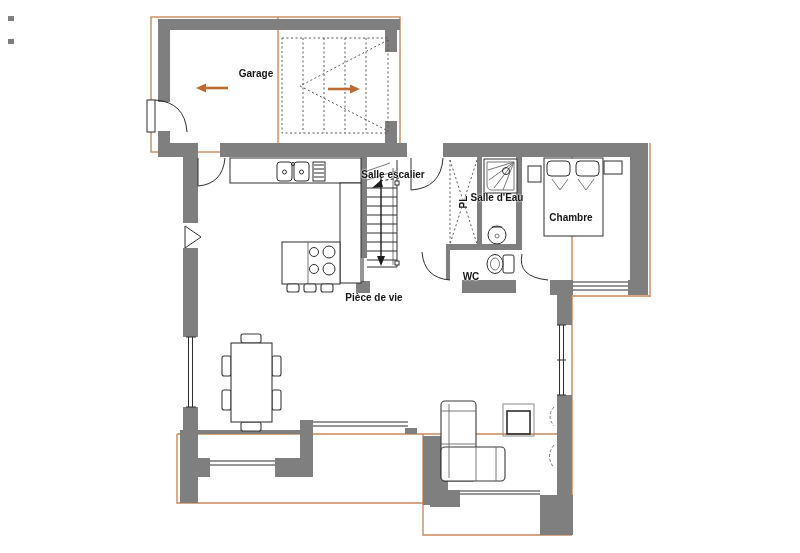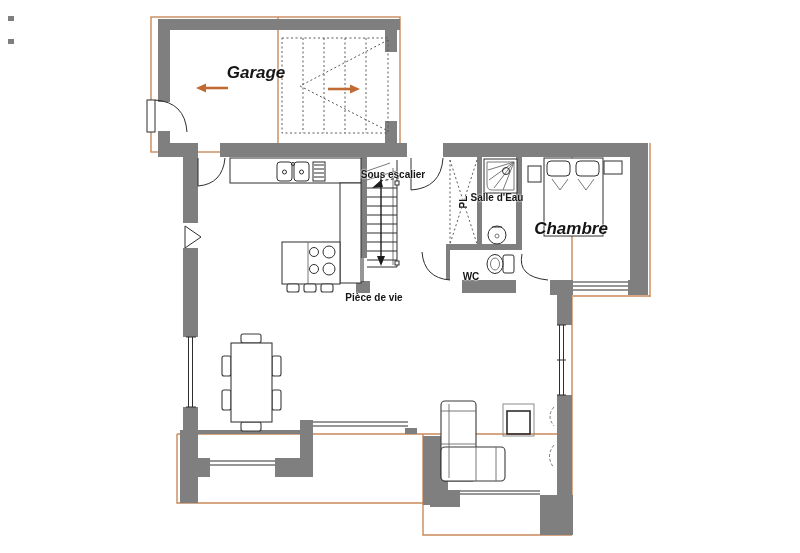--- a/index.html
+++ b/index.html
@@ -10,21 +10,21 @@
   .ln{stroke:var(--ink,#2e2e2e);stroke-width:1;fill:none;}
   .lnw{stroke:var(--ink,#2e2e2e);stroke-width:1;fill:#ffffff;}
   .furn{stroke:#3a3a3a;stroke-width:1.1;fill:#ffffff;}
   .thin{stroke:#6a6a6a;stroke-width:0.9;fill:none;}
   .dot{stroke:var(--dotted,#5a5a5a);stroke-width:1;fill:none;stroke-dasharray:2 2.5;}
   .orange{stroke:var(--overlay,#c9895a);stroke-width:1.4;fill:none;}
   .aline{stroke:var(--arrow,#bf6b33);stroke-width:2.6;fill:none;}
   .ahead{fill:var(--arrow,#bf6b33);stroke:none;}
   .label{position:absolute;transform:translate(-50%,-50%);font-weight:bold;color:#151515;
          white-space:nowrap;text-shadow:0 0 2px #fff,0 0 2px #fff;}
-  .lbl-11{font-size:17px;font-style:italic;}
+  .lbl-11{font-size:10px;}
   .lbl-10{font-size:10px;}
   .lbl-rot{transform:translate(-50%,-50%) rotate(-90deg);}
 </style>
 </head>
 <body>
 
 <div class="stage">
 
 <svg width="800" height="553" viewBox="0 0 800 553">
 
@@ -282,20 +282,20 @@
       <polygon points="206,83.5 206,92.5 196,88" class="ahead"></polygon>
     </g>
     <g>
       <line x1="328" y1="89" x2="350" y2="89" class="aline"></line>
       <polygon points="350,84.5 350,93.5 360,89" class="ahead"></polygon>
     </g>
   </g>
 </svg>
 
 <div class="label lbl-11" style="left:256px;top:73px">Garage</div>
-<div class="label lbl-10" style="left:393px;top:174px">Sous escalier</div>
+<div class="label lbl-10" style="left:393px;top:174px">Salle escalier</div>
 <div class="label lbl-10" style="left:497px;top:197px">Salle d'Eau</div>
 <div class="label lbl-10 lbl-rot" style="left:463px;top:202px">PL</div>
 <div class="label lbl-10" style="left:471px;top:276px">WC</div>
-<div class="label lbl-11" style="left:571px;top:229px">Chambre</div>
+<div class="label lbl-11" style="left:571px;top:217px">Chambre</div>
 <div class="label lbl-10" style="left:374px;top:297px">Pièce de vie</div>
 
 </div>
 
 </body></html>

